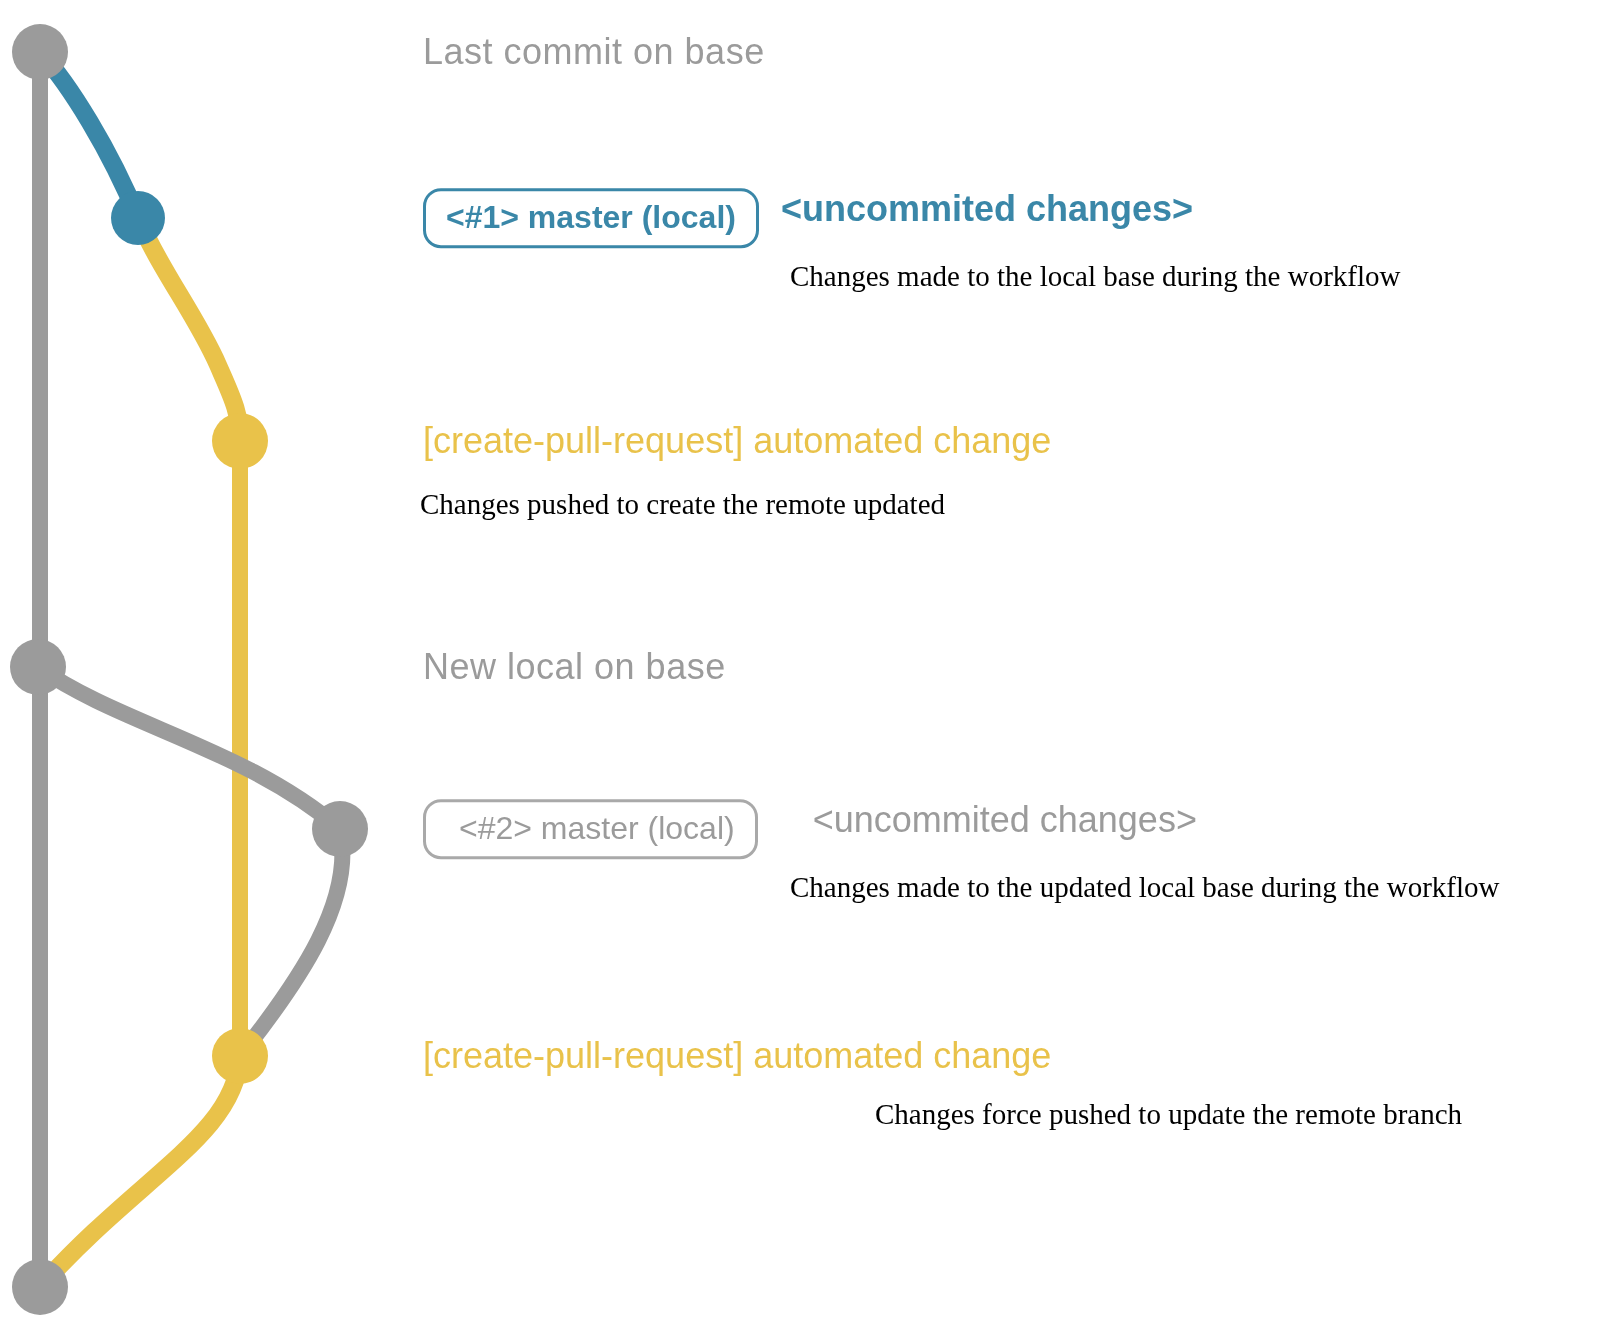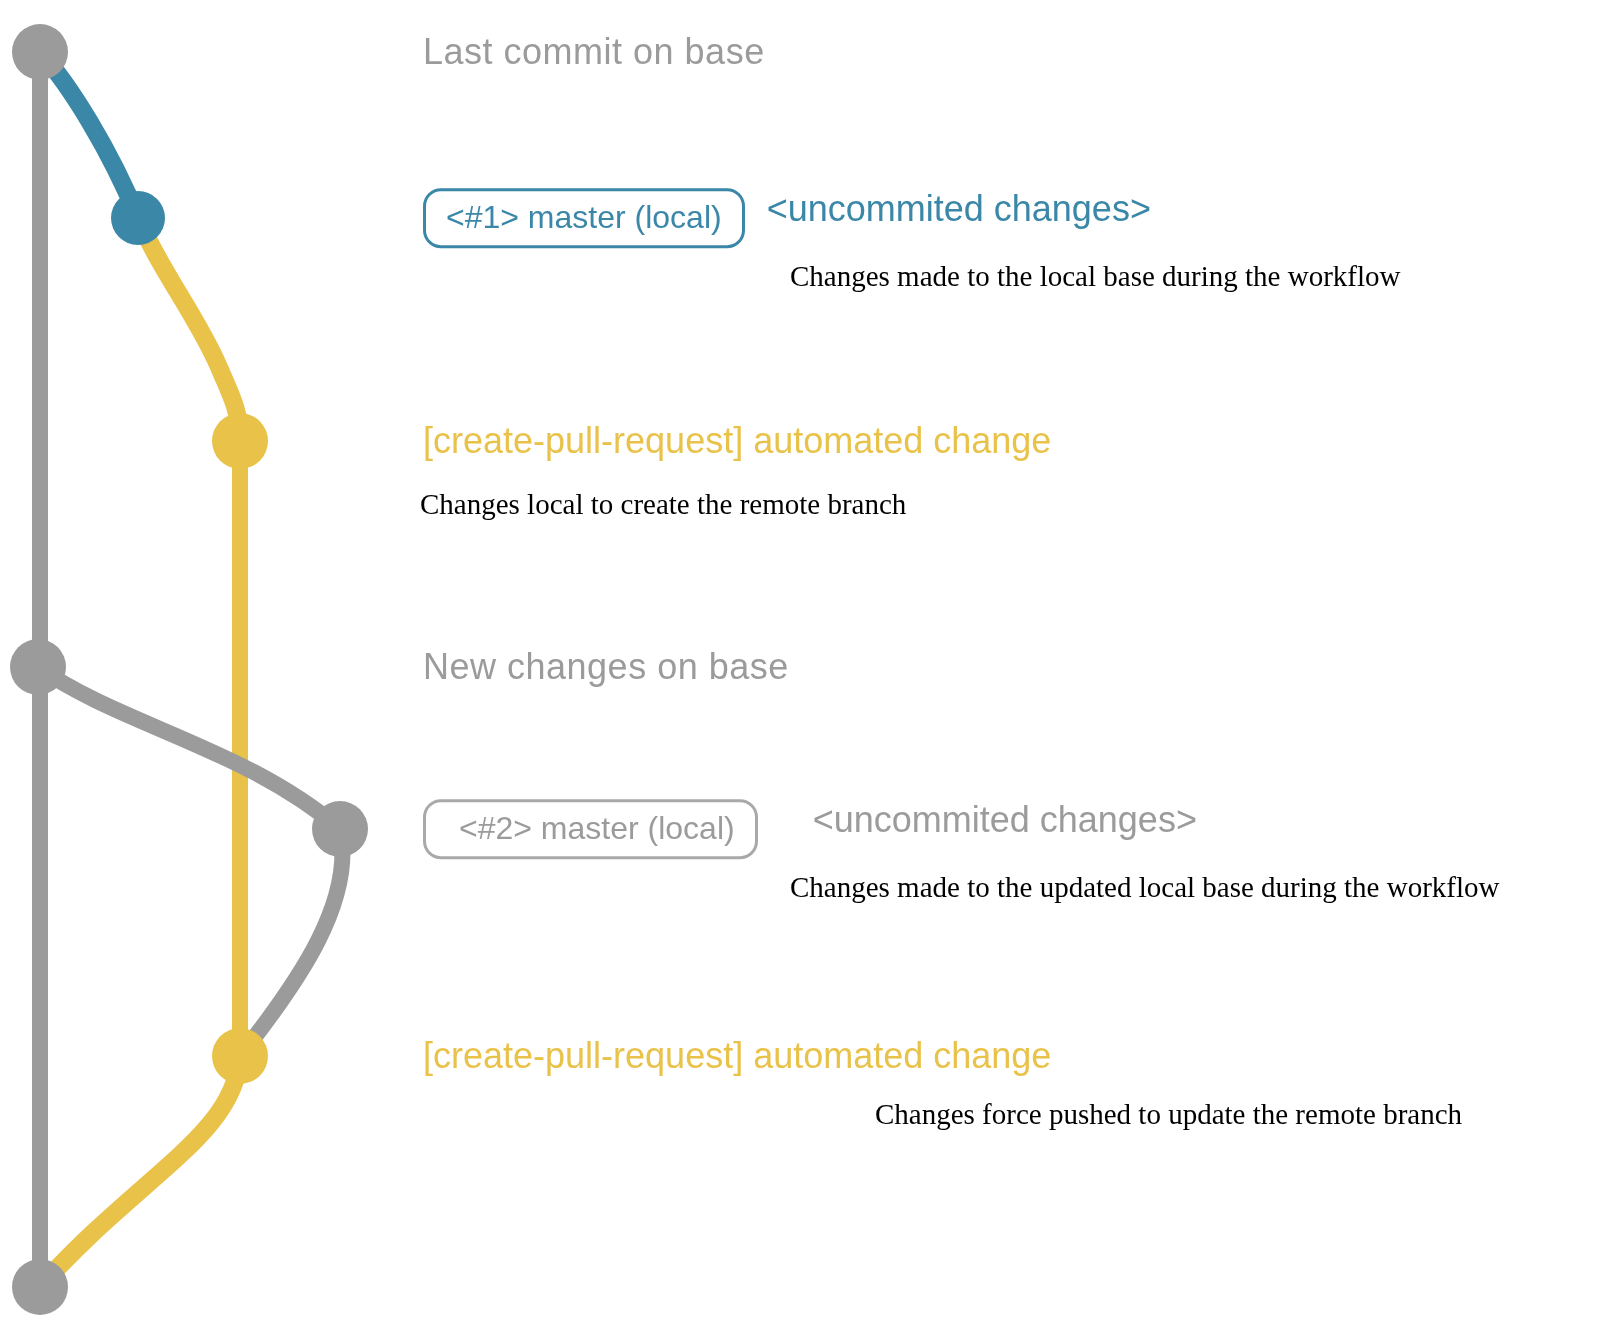--- a/index.html
+++ b/index.html
@@ -22,21 +22,21 @@
     transform:translateY(-50%);white-space:nowrap;
   }
   .heading{
     font-size:36px;color:var(--gray);letter-spacing:0.5px;
   }
   .badge{
     display:inline-block;border:3px solid;border-radius:18px;
     padding:6px 20px;font-size:32px;line-height:1.3;
   }
   .title{font-size:36px;}
-  .c-blue{color:var(--blue);border-color:var(--blue);}
+  .c-blue{color:var(--blue);border-color:var(--blue);font-weight:bold;}
   .c-yellow{color:var(--yellow);border-color:var(--yellow);}
   .c-gray{color:var(--gray);border-color:#A9A9A9;padding-left:33px;}
   .desc{
     position:absolute;font-family:"Liberation Serif", serif;
     font-size:29px;color:var(--desc);white-space:nowrap;margin-top:12px;
   }
   
   .st-gray{stroke:var(--gray);fill:none;}
   .st-blue{stroke:var(--blue);fill:none;}
   .st-yellow{stroke:var(--yellow);fill:none;}
@@ -74,24 +74,24 @@
 
   <div class="row-line" style="top:218px">
     <span class="badge c-blue">&lt;#1&gt; master (local)</span>
     <span class="title c-blue">&lt;uncommited changes&gt;</span>
   </div>
   <div class="desc" style="left:790px;top:248px">Changes made to the local base during the workflow</div>
 
   <div class="row-line" style="top:441px">
     <span class="title c-yellow">[create-pull-request] automated change</span>
   </div>
-  <div class="desc" style="left:420px;top:476px">Changes local to create the remote branch</div>
+  <div class="desc" style="left:420px;top:476px">Changes pushed to create the remote updated</div>
 
   <div class="row-line" style="top:667px">
-    <span class="heading">New changes on base</span>
+    <span class="heading">New local on base</span>
   </div>
 
   <div class="row-line" style="top:829px">
     <span class="badge c-gray">&lt;#2&gt; master (local)</span>
     <span class="title c-gray">&lt;uncommited changes&gt;</span>
   </div>
   <div class="desc" style="left:790px;top:859px">Changes made to the updated local base during the workflow</div>
 
   <div class="row-line" style="top:1056px">
     <span class="title c-yellow">[create-pull-request] automated change</span>

